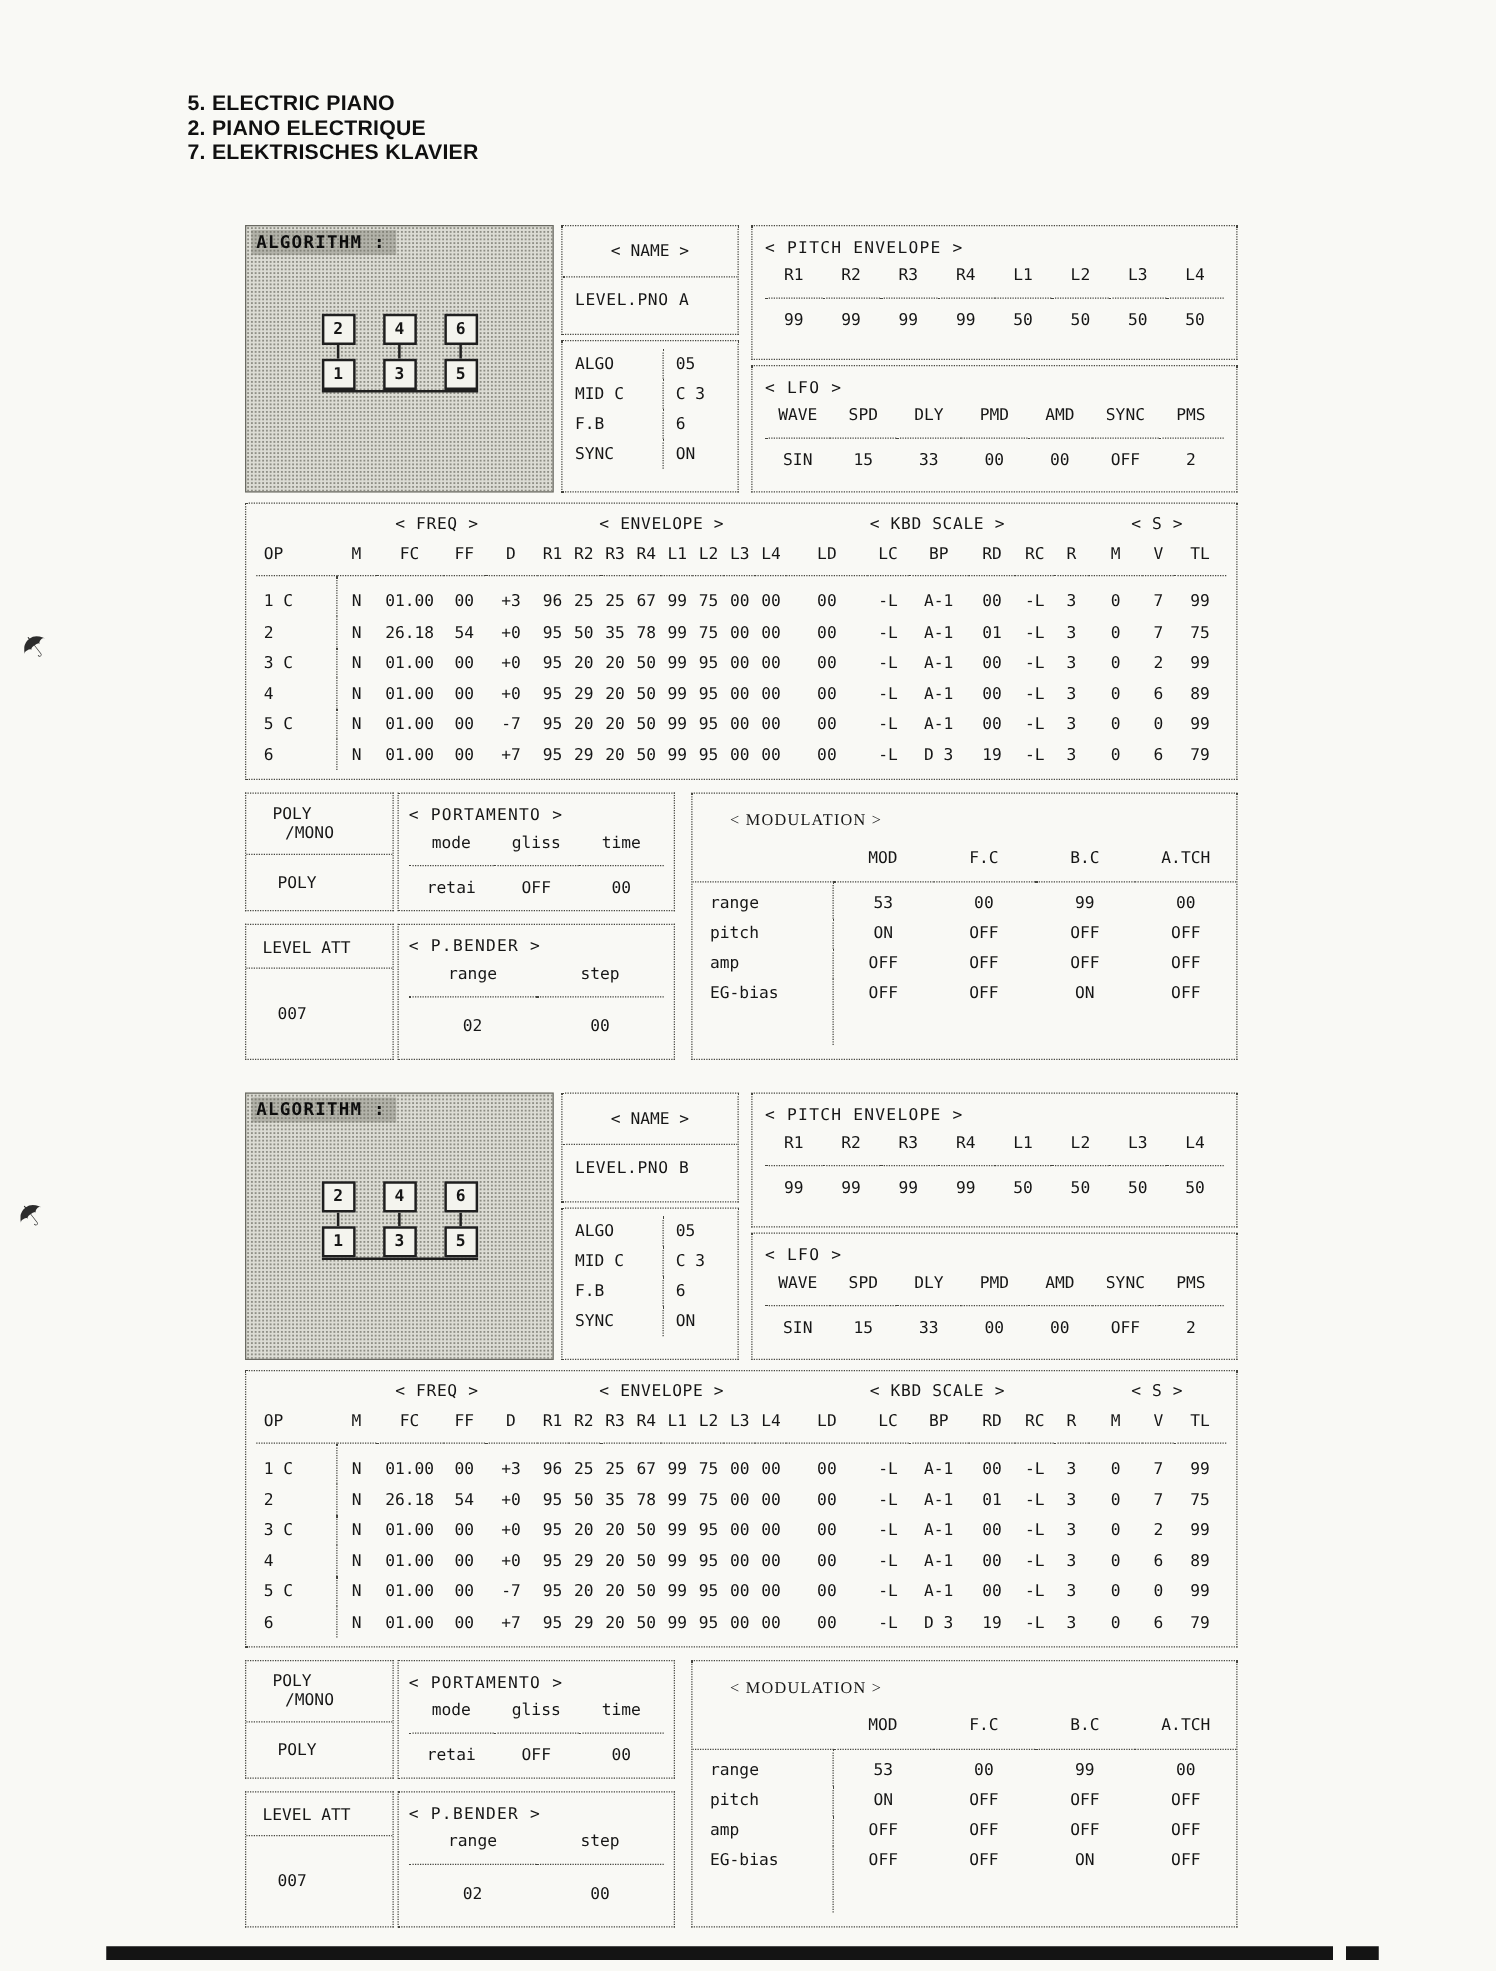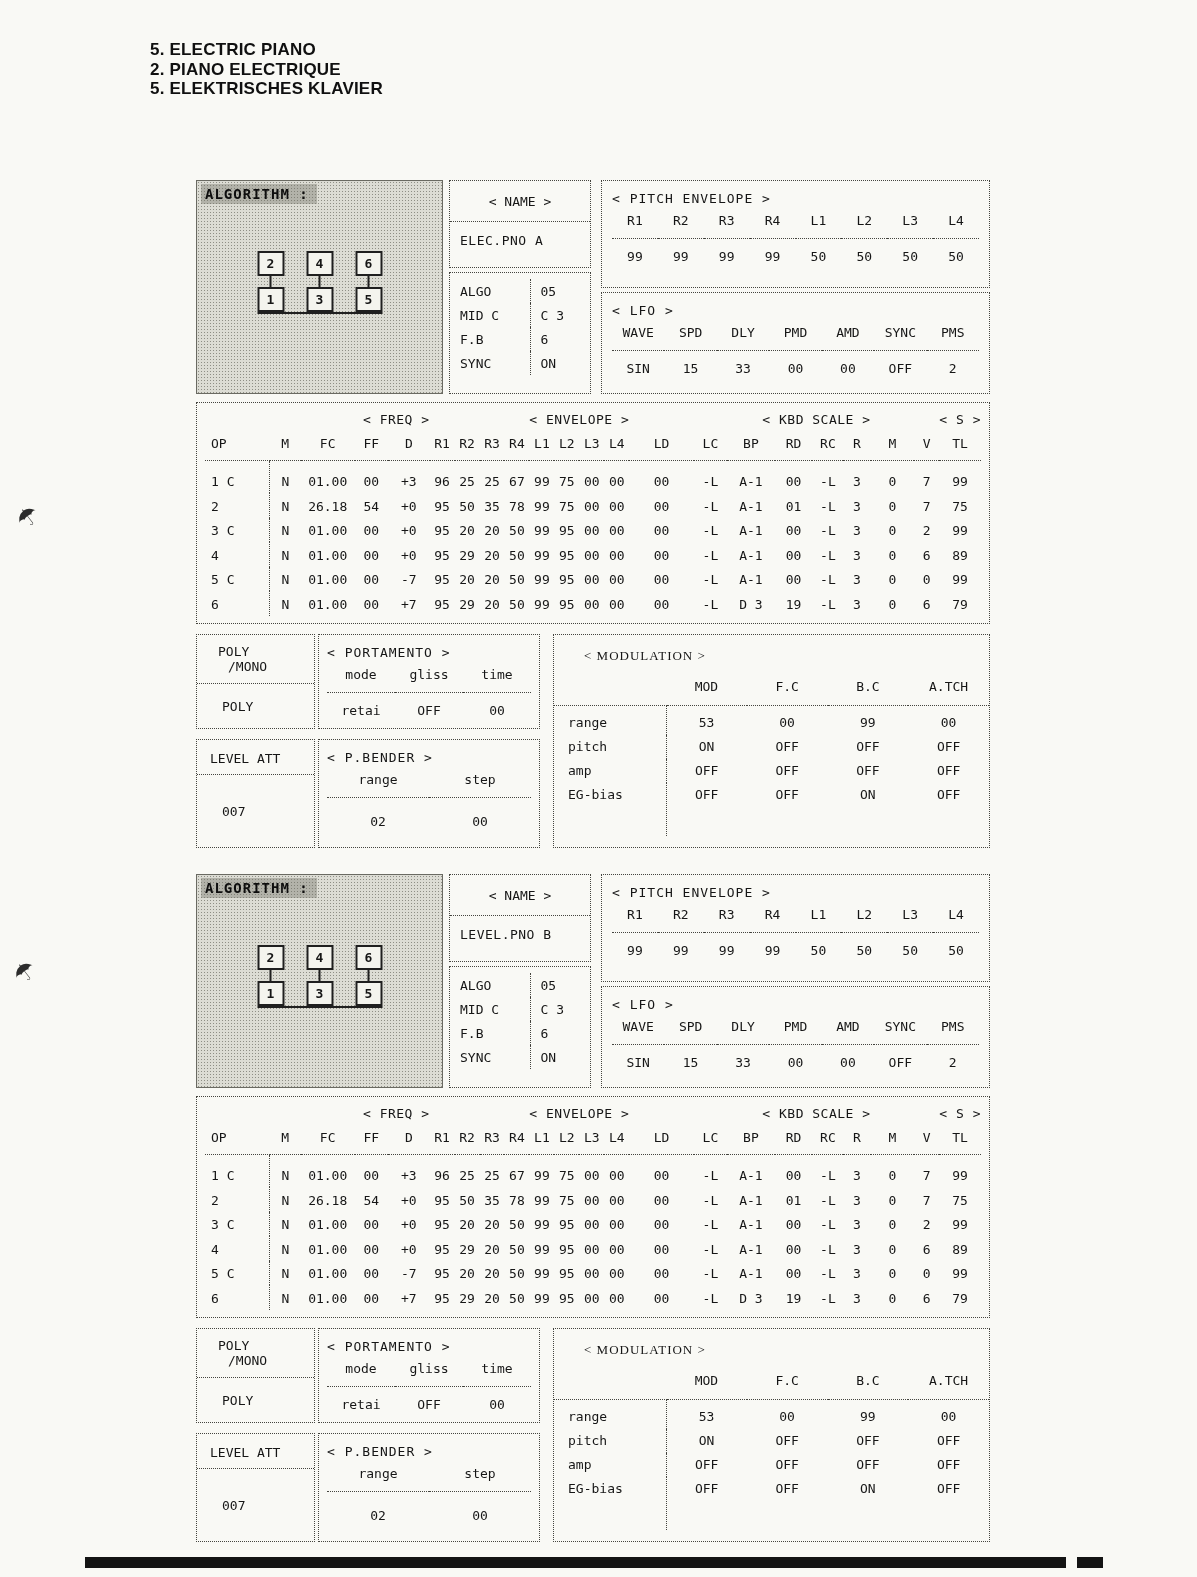--- a/index.html
+++ b/index.html
@@ -3,21 +3,21 @@
 <meta charset="utf-8">
 <style>
   * { margin:0; padding:0; box-sizing:border-box; }
   html,body { background:#e6e6e2; }
   .page {
     position:relative; width:1197px; height:1577px; margin:0 auto;
     background:#f9f9f5; color:#161616; overflow:hidden;
     font-family:"DejaVu Sans Mono", monospace; font-size:13px;
   }
   .titles {
-    position:absolute; left:150px; top:40px;
+    position:absolute; left:150px; top:73px;
     font-family:"Liberation Sans", sans-serif; font-weight:bold;
     font-size:17px; line-height:19.5px; letter-spacing:.2px; color:#101010;
   }
   .sheet { position:absolute; left:196px; width:794px; }
   .box { border:1px dotted #45453f; overflow:hidden; background:transparent; }
 
   
   .row-top { display:flex; height:214px;margin-top:44px; }
   .algo-box {
     width:247px; height:214px; margin-right:6px; position:relative;
@@ -57,21 +57,21 @@
   .lfo-box { flex:1; padding:5px 10px 0; }
   .box-title-center { text-align:left; padding:5px 0 1px; letter-spacing:1px; }
   table.grid { width:100%; border-collapse:collapse; table-layout:fixed; }
   .grid th { font-weight:normal; text-align:center; padding:6px 0 10px; white-space:pre; }
   .grid td { text-align:center; padding:10px 0 4px; border-top:1px dotted #45453f; white-space:pre; }
 
   
   .op-outer { margin-top:8px; height:222px; padding:6px 8px 0; }
   table.op-table { width:100%; border-collapse:collapse; table-layout:fixed; }
   .op-table th { font-weight:normal; white-space:pre; text-align:center; }
-  .op-table .group-row th { padding:3px 0 2px; letter-spacing:.5px;text-align:right; }
+  .op-table .group-row th { padding:3px 0 2px; letter-spacing:.5px; }
   .op-table thead tr:last-child th { padding:7px 0 9px; border-bottom:1px dotted #45453f; }
   .op-table thead tr:last-child th:first-child { text-align:left; padding-left:6px; }
   .op-table tbody td { padding:5.5px 0 4px; text-align:center; white-space:pre; }
   .op-table tbody tr:first-child td { padding-top:13px; }
   .op-table tbody td:first-child { text-align:left; padding-left:6px; border-right:1px dotted #45453f; }
 
   
   .row-bottom { display:flex; margin-top:10px; height:214px; }
   .col-a { width:119px; margin-right:3px; display:flex; flex-direction:column; }
   .poly-box { height:95px; margin-bottom:10px; padding-top:9px; }
@@ -105,21 +105,21 @@
   }
 </style>
 </head>
 <body>
 
 <div class="page">
 
   <div class="titles">
     <div>5. ELECTRIC PIANO</div>
     <div>2. PIANO ELECTRIQUE</div>
-    <div>5. ELEKTRISCHES KLAVIER</div>
+    <div>7. ELEKTRISCHES KLAVIER</div>
   </div>
 
   <section class="sheet" style="top:136px;">
     <div class="row-top">
       <div class="algo-box">
         <div class="algo-label">ALGORITHM :</div>
         <div class="algo-diagram">
           <div class="pair-row">
             <div class="pair">
               <div class="op-node">2</div>
@@ -137,21 +137,21 @@
               <div class="op-node">5</div>
             </div>
           </div>
           <div class="carrier-line"></div>
         </div>
       </div>
 
       <div class="mid-col">
         <div class="box name-box">
           <div class="box-title">&lt; NAME &gt;</div>
-          <div class="name-value">ELEC.PNO A</div>
+          <div class="name-value">LEVEL.PNO A</div>
         </div>
         <div class="box settings-box">
           <table class="settings">
             <colgroup>
                 <col style="width:80px">
                 <col>
               </colgroup>
             <tbody>
                 <tr>
                   <td>ALGO</td>

